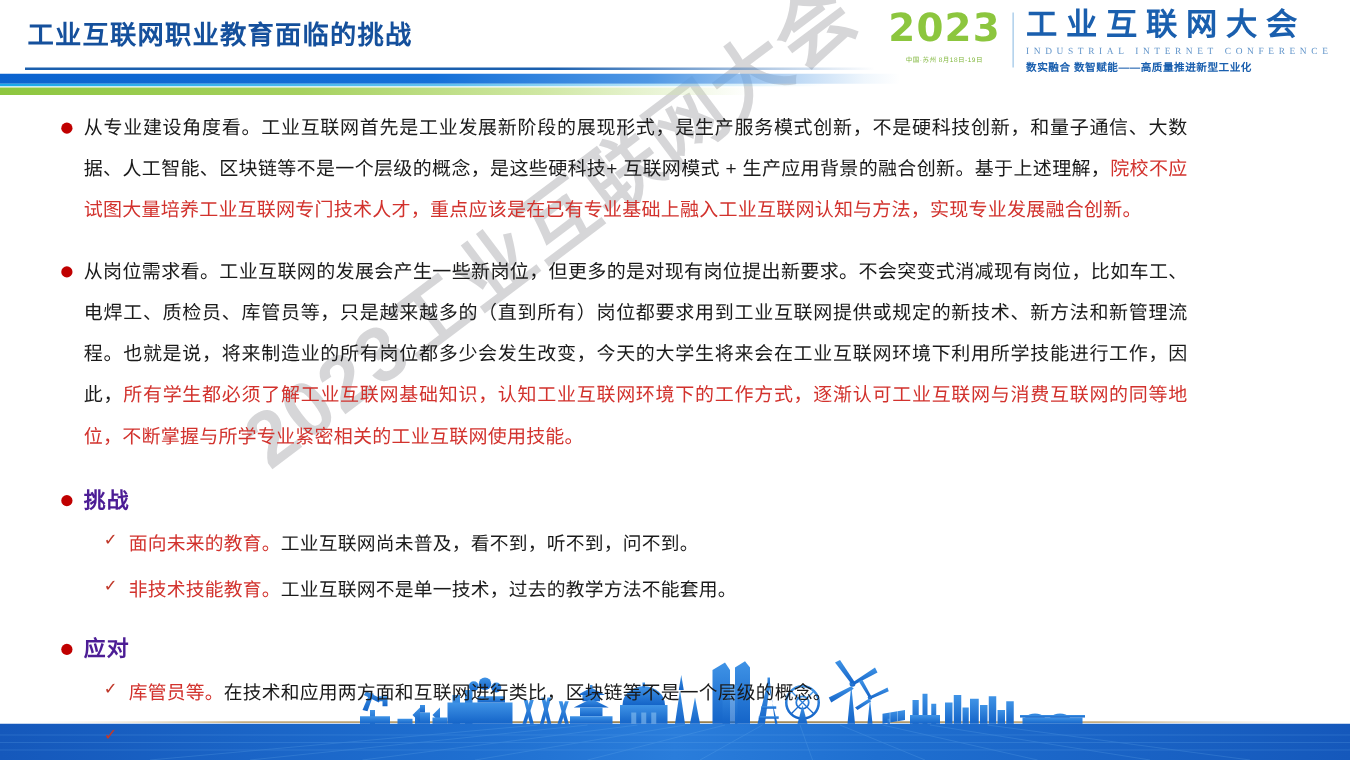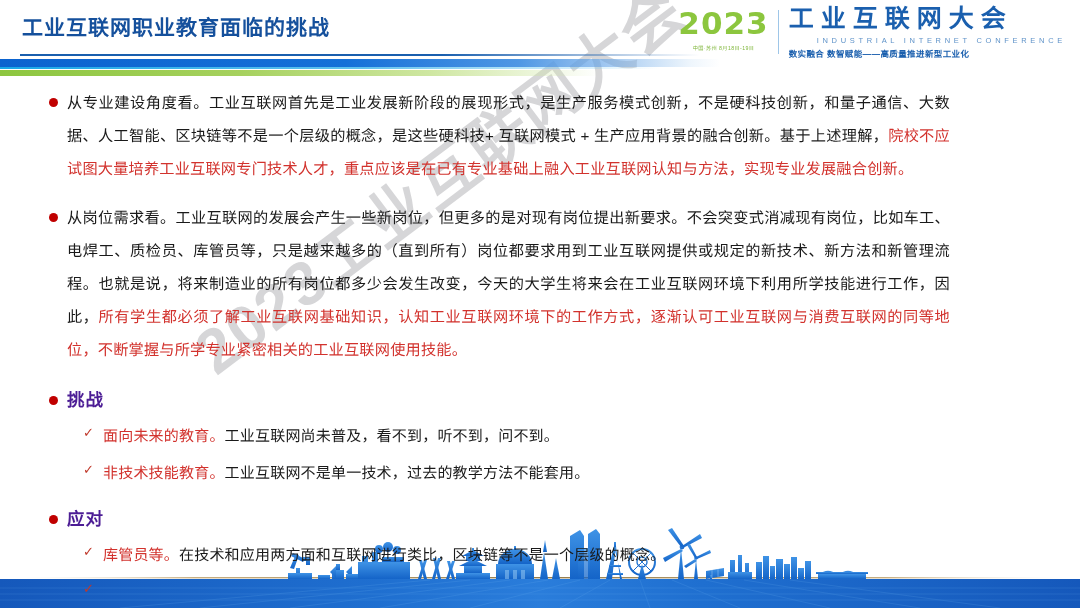--- a/index.html
+++ b/index.html
@@ -134,30 +134,29 @@
     display: flex;
     flex-direction: column;
   }
   #logo-cn {
     font-size: 25px;
     font-weight: bold;
     color: #1a5fae;
     letter-spacing: 7px;
     line-height: 1.05;
     white-space: nowrap;
-    font-family: Liberation Mono, monospace;
+    font-family: Liberation Serif, serif;
   }
   #logo-en {
     font-size: 7.5px;
     color: #5f93c9;
     letter-spacing: 3.7px;
     margin-top: 2px;
     white-space: nowrap;
-    font-family: Liberation Sans, sans-serif;
-    margin-left: 28px;
+    font-family: Liberation Serif, serif;
   }
   #logo-slogan {
     font-size: 8.5px;
     font-weight: bold;
     color: #1a5fae;
     letter-spacing: 0.4px;
     margin-top: 2px;
     white-space: nowrap;
   }
 

